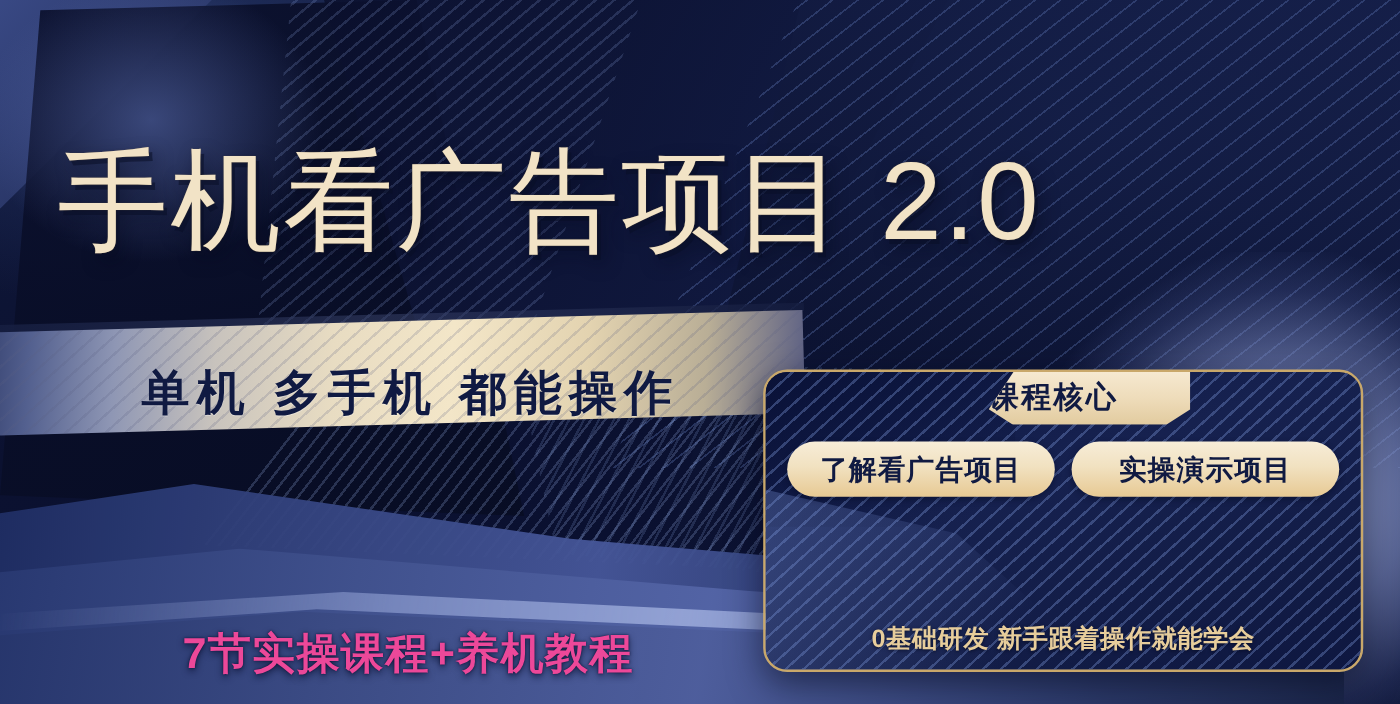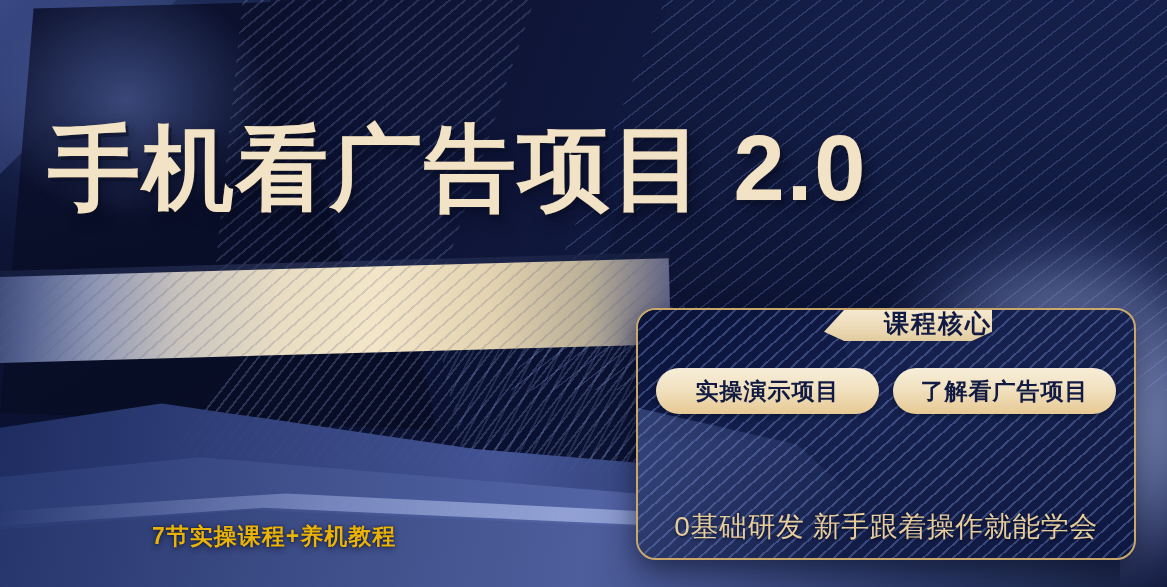--- a/index.html
+++ b/index.html
@@ -126,21 +126,21 @@
     position:absolute;left:0;top:470px;width:1100px;height:90px;
     background:linear-gradient(100deg,rgba(190,205,250,0) 0%,rgba(190,205,250,.42) 30%,
       rgba(200,214,252,.55) 52%,rgba(180,196,246,.25) 74%,rgba(180,196,246,0) 96%);
     clip-path:polygon(0 46%,26% 26%,62% 48%,92% 64%,100% 60%,100% 74%,60% 62%,24% 42%,0 62%);
     filter:blur(1px);
   }
 
   
   .title{
     position:absolute;left:48px;top:122px;
-    font-size:92px;font-weight:700;letter-spacing:2px;
+    font-size:92px;font-weight:400;letter-spacing:2px;
     line-height:1;
     color:#f2e3c6;
     text-shadow:
       0 0 1px rgba(120,95,50,.55),
       3px 4px 0 rgba(10,14,38,.55),
       5px 7px 14px rgba(6,10,30,.55);
     white-space:nowrap;
   }
 
   
@@ -148,22 +148,22 @@
     position:absolute;left:118px;top:300px;
     font-size:40px;font-weight:700;letter-spacing:6px;
     color:#101a42;
     text-shadow:0 1px 0 rgba(255,255,255,.35);
     white-space:nowrap;
   }
 
   
   .bottom-note{
     position:absolute;left:152px;top:521px;
-    font-size:23px;font-weight:700;letter-spacing:1px;
-    color:#eab308;
+    font-size:36px;font-weight:700;letter-spacing:1px;
+    color:#ec4899;
     text-shadow:0 2px 6px rgba(10,16,48,.75),0 0 2px rgba(10,16,48,.9);
     white-space:nowrap;
   }
 
   
   .panel{
     position:absolute;left:636px;top:308px;width:500px;height:252px;
     border:2px solid #c9a86a;
     border-radius:20px;
     background:linear-gradient(160deg,#0f1a47 0%,#16214f 40%,#121c46 75%,#0e1740 100%);
@@ -181,24 +181,24 @@
     background:linear-gradient(120deg,rgba(120,145,215,.40) 0%,rgba(120,145,215,0) 72%);
     clip-path:polygon(0 0,58% 26%,100% 100%,0 100%);
   }
   .panel-dark{
     position:absolute;left:0;top:0;width:42%;height:52%;
     background:linear-gradient(150deg,#0a1238 0%,rgba(10,18,56,0) 88%);
   }
 
   
   .panel-head{
-    position:absolute;left:186px;top:-2px;width:168px;height:33px;
+    position:absolute;left:186px;top:-2px;width:168px;height:46px;
     background:linear-gradient(180deg,#f6ead2 0%,#eedcba 52%,#e2cb9f 100%);
     clip-path:polygon(13% 0,100% 0,100% 72%,88% 100%,12% 100%,0 72%);
-    display:flex;align-items:center;justify-content:flex-end;
+    display:flex;align-items:center;justify-content:flex-start;
   }
   .panel-head span{
     font-size:25px;font-weight:700;letter-spacing:2px;color:#101a42;
     margin-top:-2px;
   }
 
   
   .pill-grid{
     position:absolute;left:0;right:0;top:58px;
     display:grid;grid-template-columns:1fr 1fr;
@@ -213,21 +213,21 @@
   }
   .pill span{
     font-size:23px;font-weight:700;letter-spacing:1px;color:#101a42;
     white-space:nowrap;
   }
 
   
   .panel-foot{
     position:absolute;left:0;right:0;bottom:12px;
     text-align:center;
-    font-size:28px;font-weight:400;letter-spacing:.5px;
+    font-size:21px;font-weight:700;letter-spacing:.5px;
     color:#e7cd9b;
     text-shadow:0 1px 3px rgba(5,9,30,.8);
     white-space:nowrap;
   }
 </style>
 </head>
 <body>
 
 <div id="banner">
 
@@ -246,36 +246,37 @@
   <div class="hatch h-fan2"></div>
 
   <div class="ribbon-a"></div>
   <div class="ribbon-b"></div>
   <div class="ribbon-hl"></div>
 
   <div class="gold-band-edge"></div>
   <div class="gold-band"></div>
 
   <div class="title">手机看广告项目 2.0</div>
+  <div class="subtitle">单机  多手机  都能操作</div>
   <div class="bottom-note">7节实操课程+养机教程</div>
 
   <div class="panel">
     <div class="panel-dark"></div>
     <div class="panel-hatch"></div>
     <div class="panel-wedge"></div>
 
     <div class="panel-head">
       <span>课程核心</span>
     </div>
 
     <div class="pill-grid">
       <div class="pill">
+        <span>了解看广告项目</span>
+      </div>
+      <div class="pill">
         <span>实操演示项目</span>
       </div>
-      <div class="pill">
-        <span>了解看广告项目</span>
-      </div>
     </div>
 
     <div class="panel-foot">0基础研发 新手跟着操作就能学会</div>
   </div>
 
 </div>
 
 </body></html>

